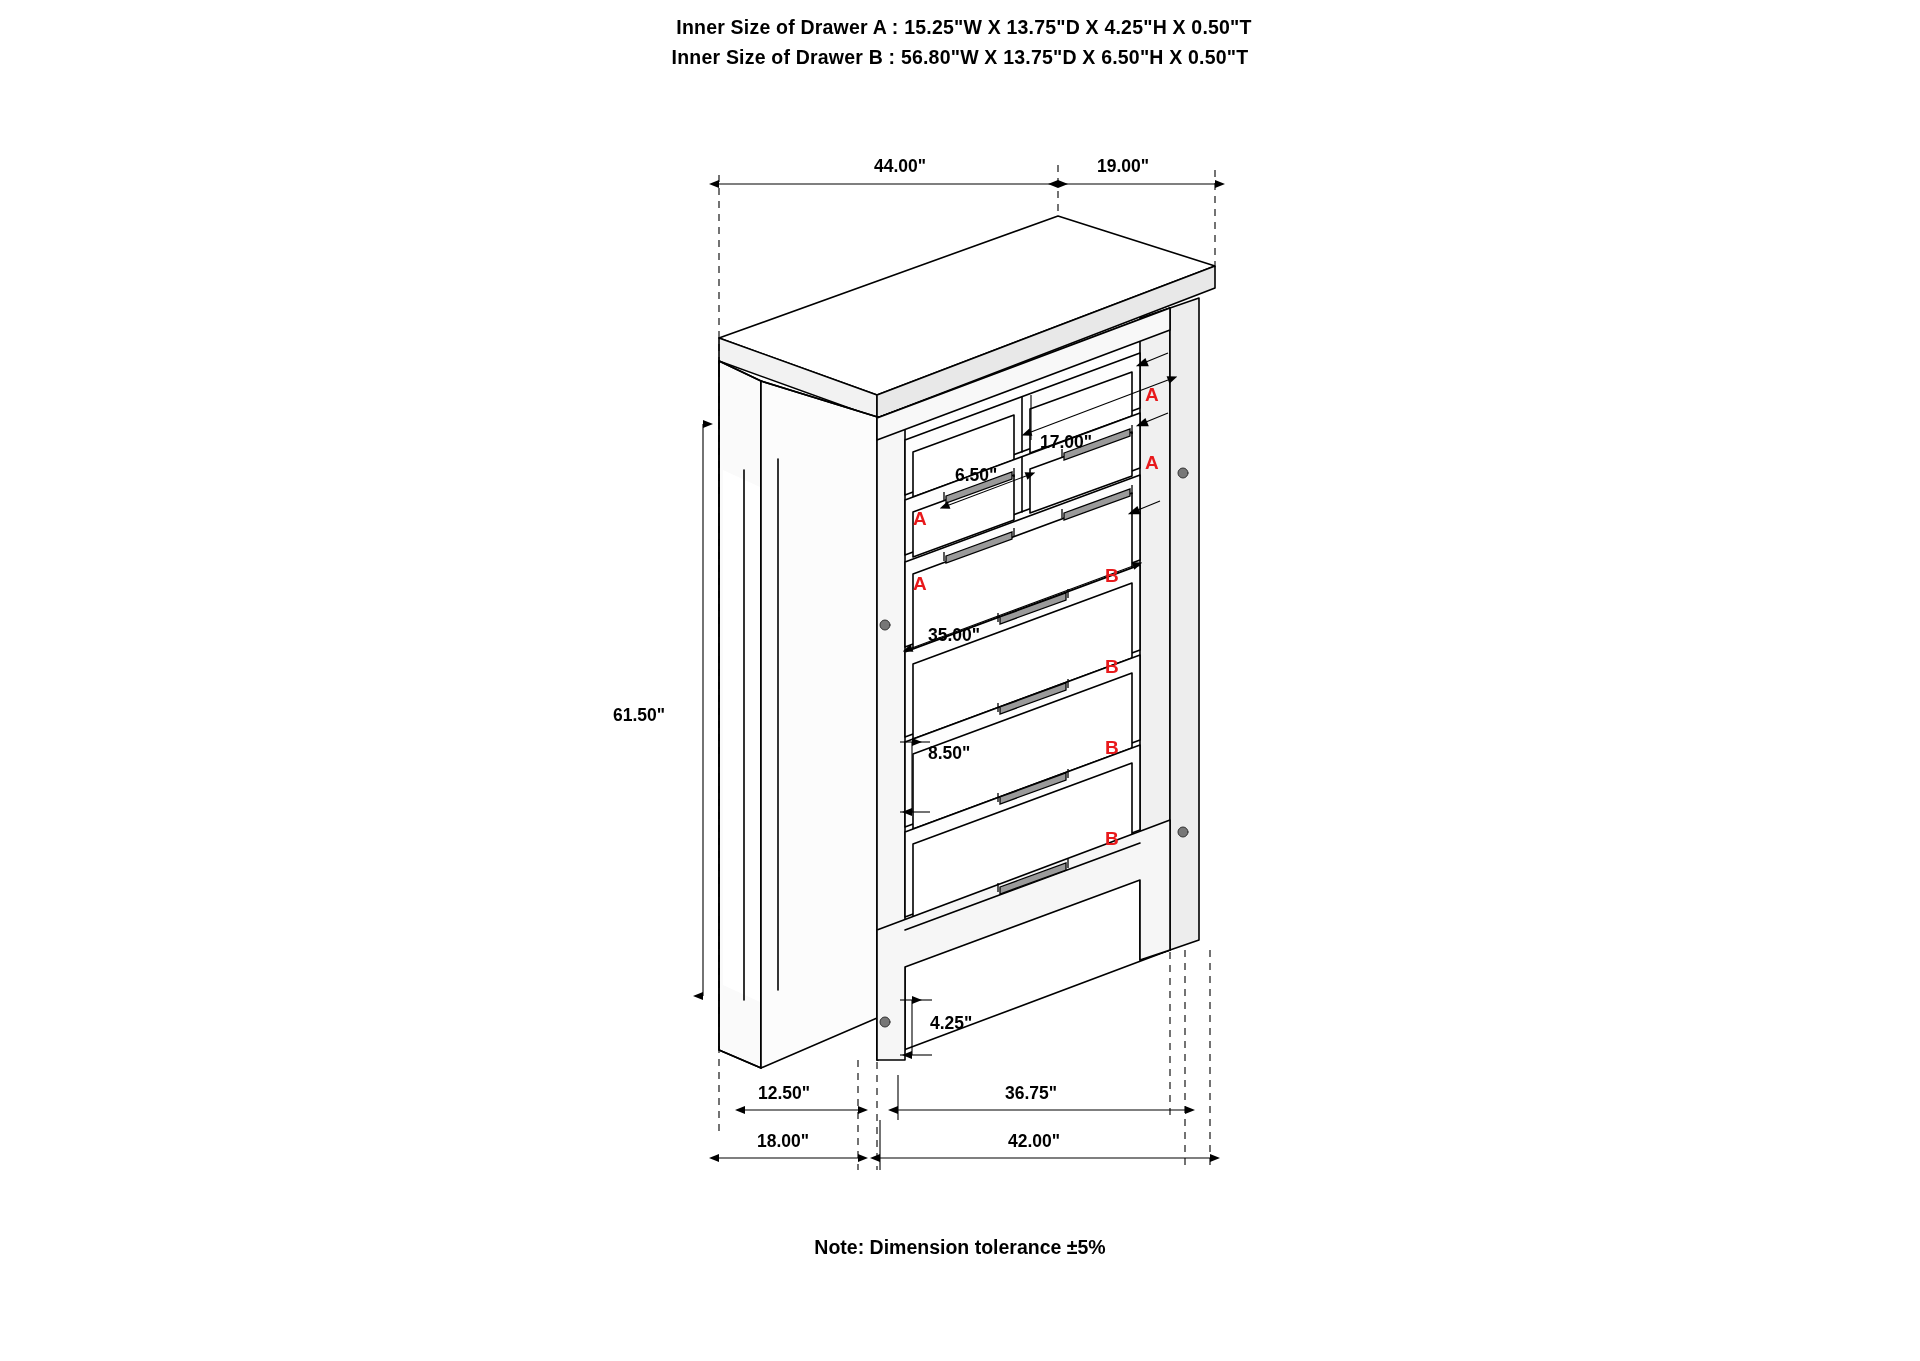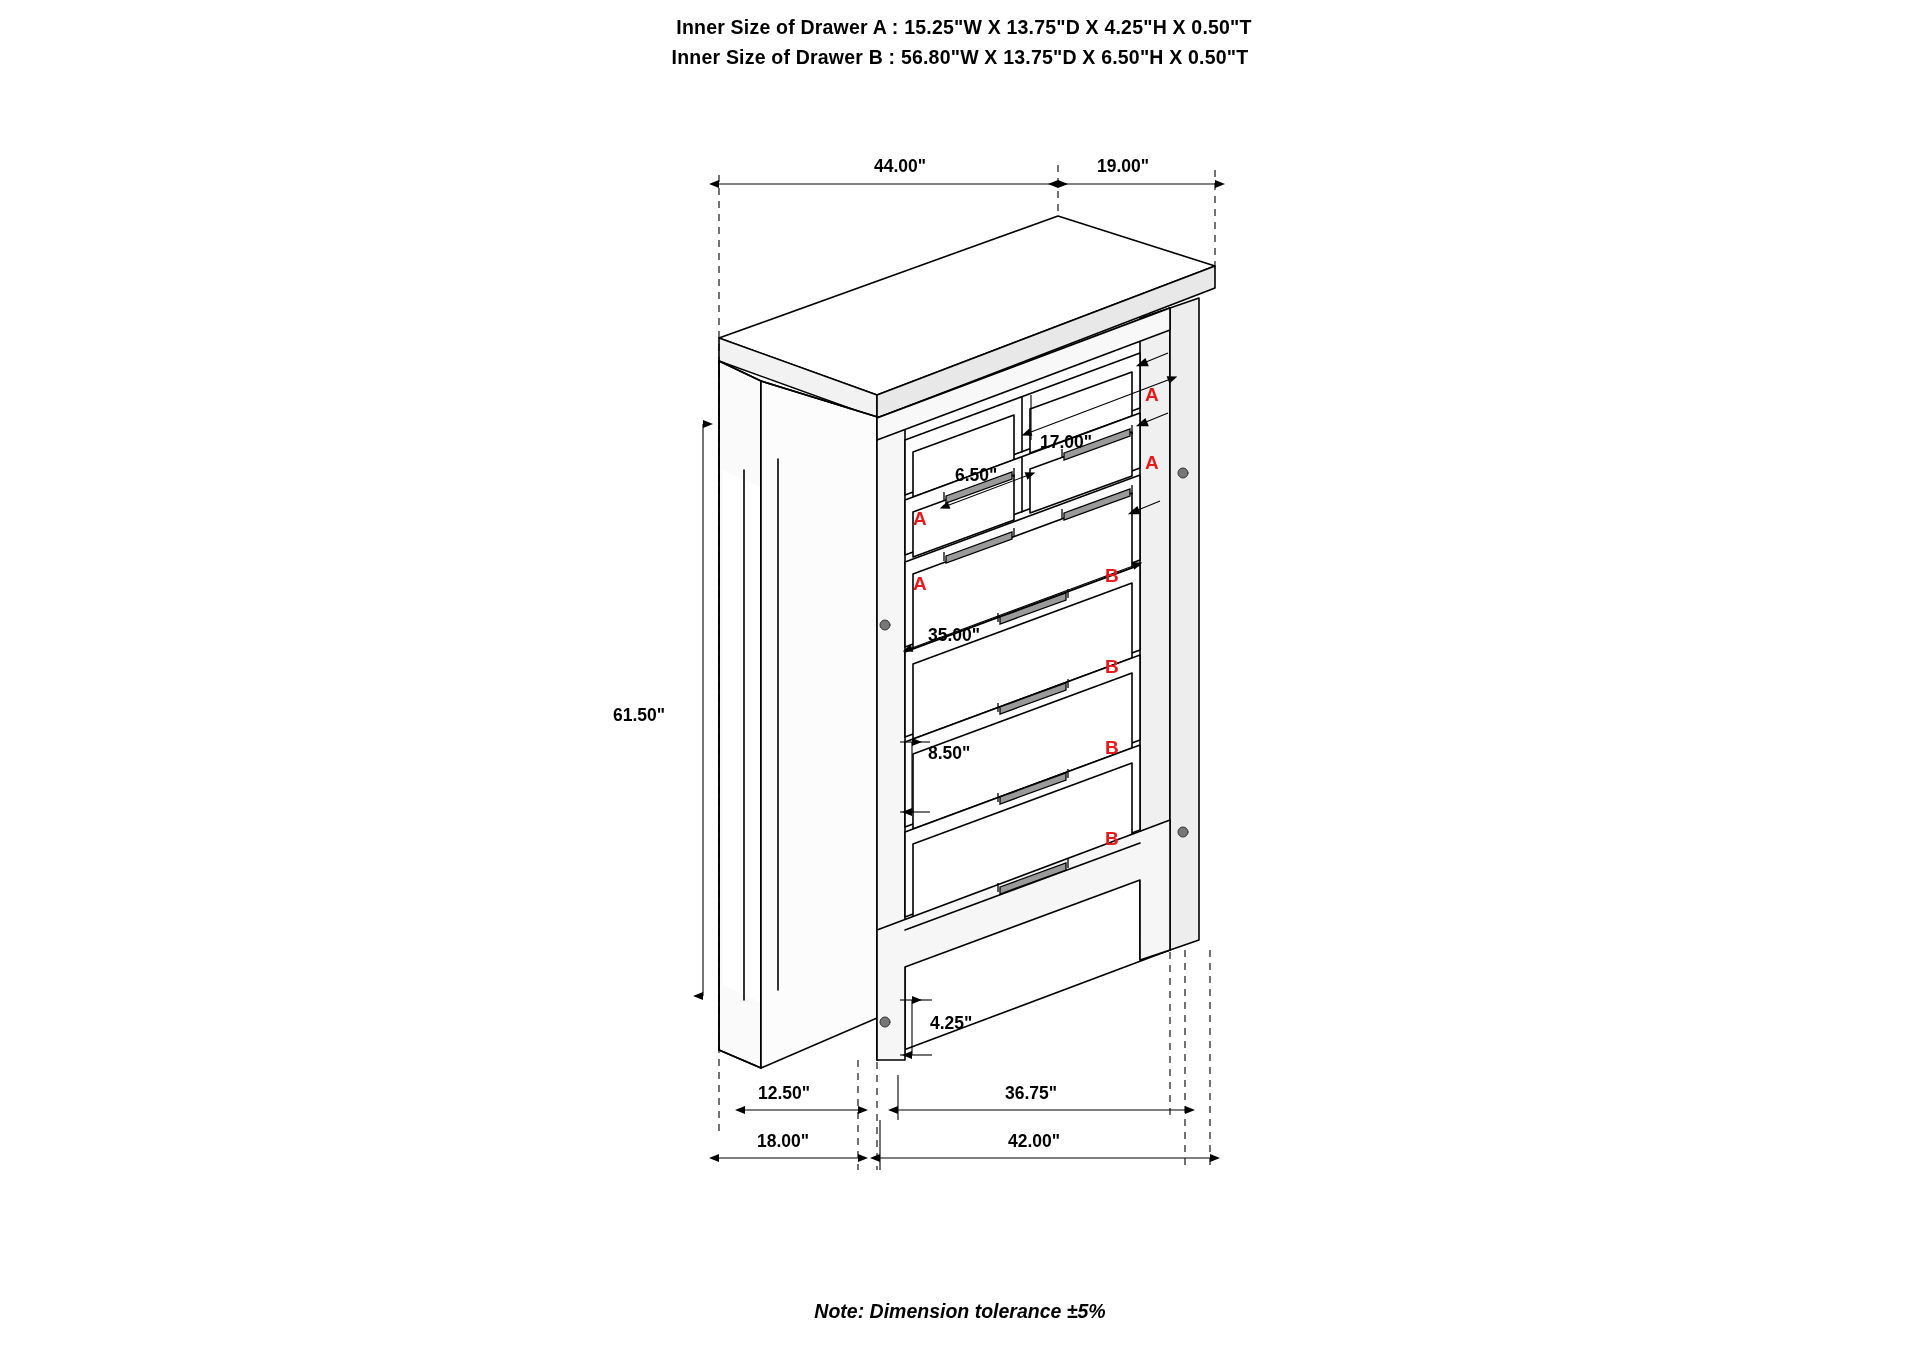--- a/index.html
+++ b/index.html
@@ -20,25 +20,24 @@
     font-weight:bold;
     font-size:19.5px;
     letter-spacing:0.2px;
     line-height:30px;
   }
   .hdr .l1{position:absolute;left:4px;top:12px;width:1920px;}
   .hdr .l2{position:absolute;left:0;top:42px;width:1920px;}
 
   .note{
     position:absolute;
-    left:0;top:1300px;width:1920px;
+    left:0;top:1236px;width:1920px;
     text-align:center;
     font-weight:bold;
     font-size:19.5px;
-    font-style:italic;
   }
 
   svg.canvas{position:absolute;left:0;top:0;width:1920px;height:1361px;}
 
   .dimlabel{
     position:absolute;
     font-weight:bold;
     font-size:17.5px;
     white-space:nowrap;
     color:#000;

